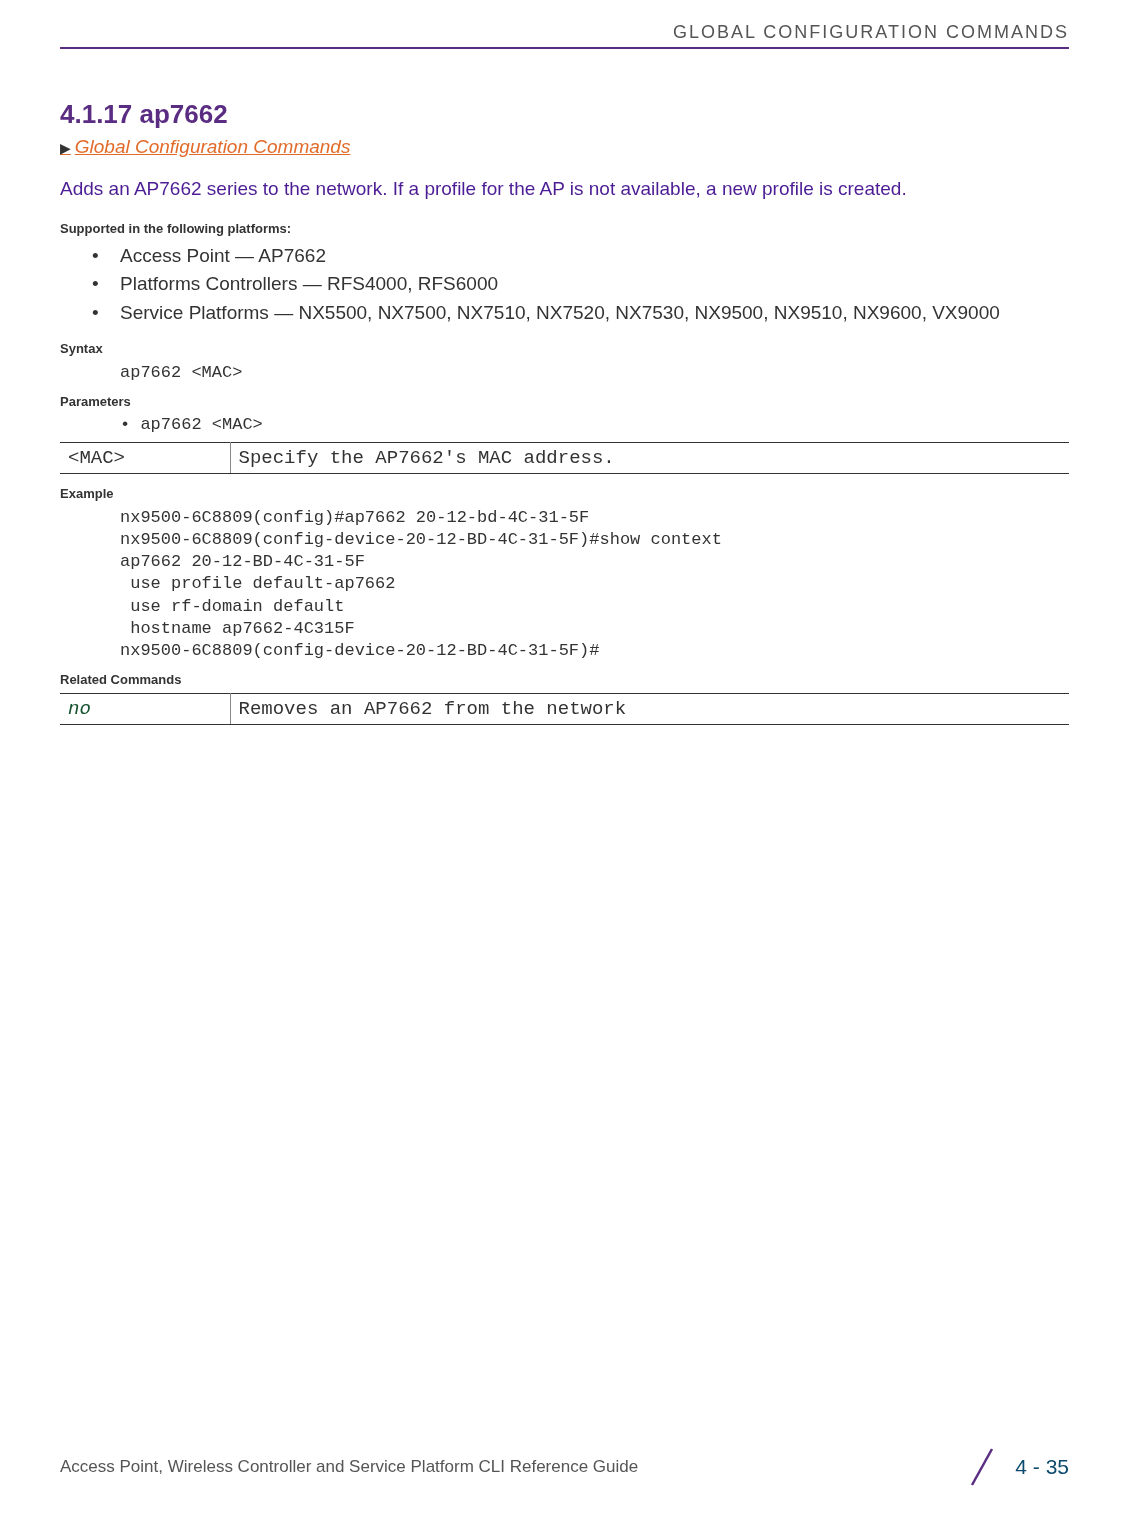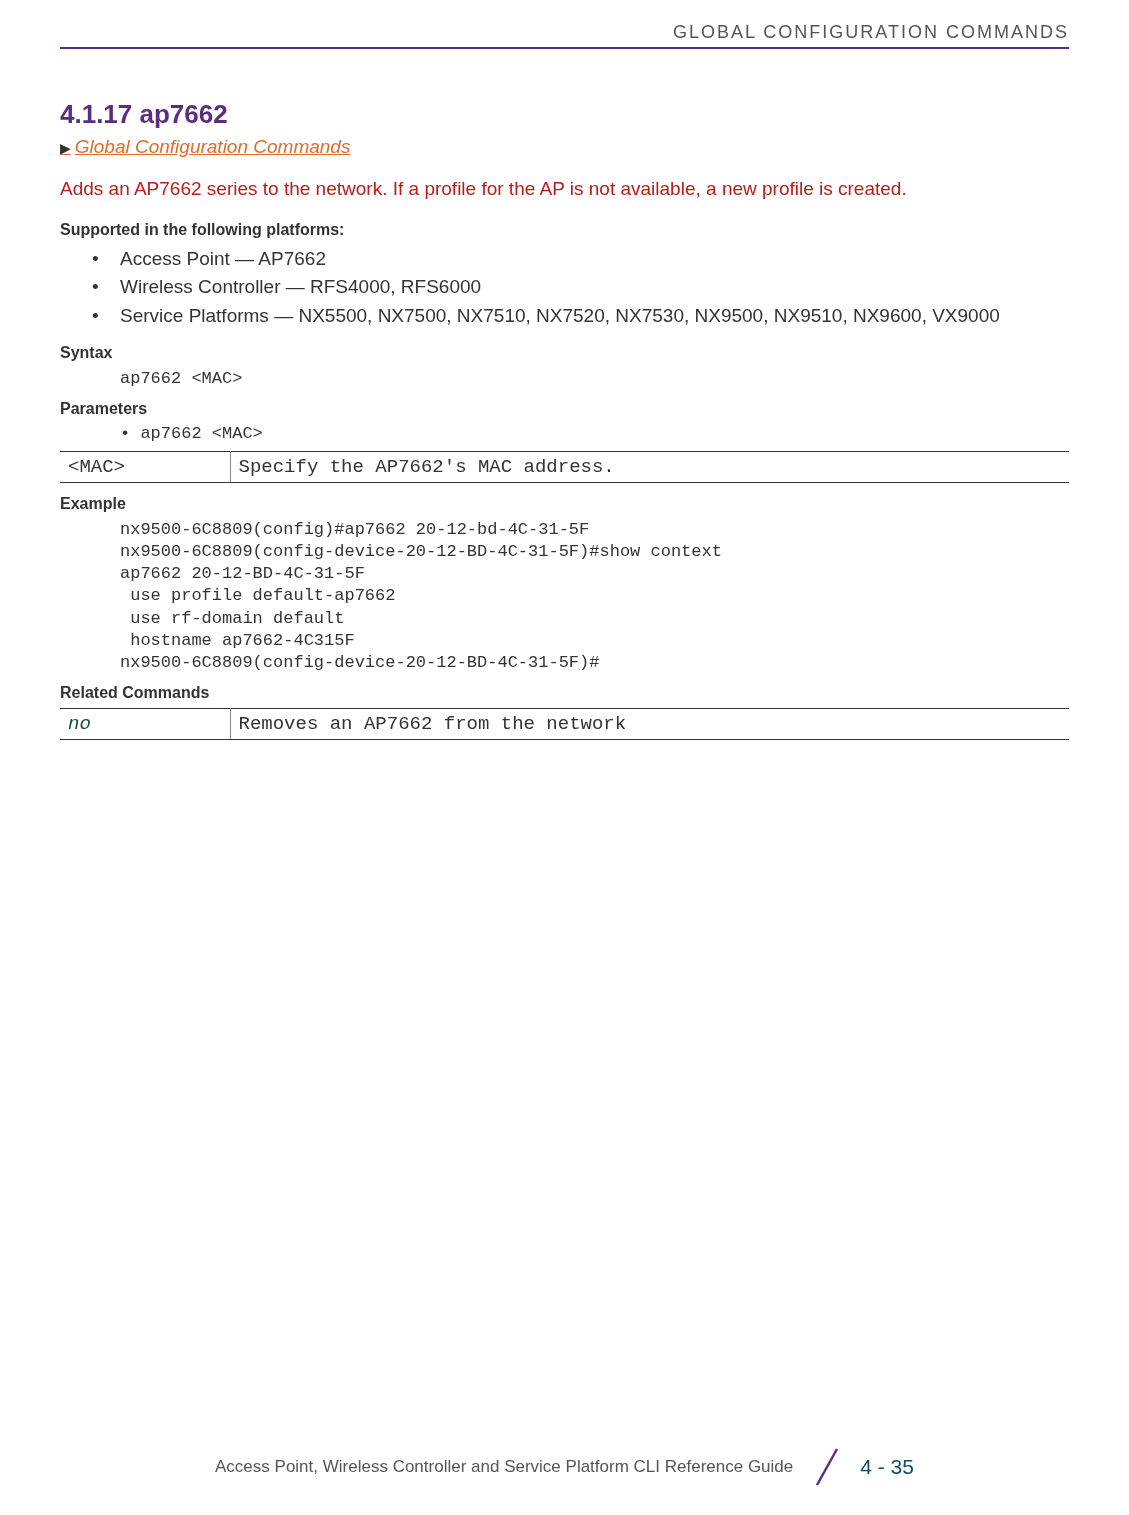--- a/index.html
+++ b/index.html
@@ -3,33 +3,33 @@
 <meta charset="utf-8">
 <style>
   * { box-sizing: border-box; margin: 0; padding: 0; }
   html, body { width: 1129px; height: 1515px; background: #fff; font-family: Arial, Helvetica, sans-serif; color: #333; }
   .page { width: 1129px; height: 1515px; position: relative; padding: 16px 60px; }
   .top-header { text-align: right; font-size: 18px; letter-spacing: 2px; color: #555; padding-top: 6px; padding-bottom: 4px; }
   .hr-purple { border: none; border-top: 2px solid #5a2d82; margin-bottom: 50px; }
   .section-title { color: #5a2d82; font-weight: bold; font-size: 26px; margin-bottom: 6px; }
   .breadcrumb { color: #e26b2a; font-style: italic; font-size: 19px; margin-bottom: 18px; text-decoration: underline; }
   .breadcrumb .arrow { font-style: normal; font-size: 14px; margin-right: 4px; color: #333; }
-  .intro { font-size: 19px; color: #b91c1c; margin-bottom: 18px; line-height: 1.4; }
-  .subhead { font-weight: bold; font-size: 16px; margin-bottom: 6px; }
+  .intro { font-size: 19px; color: #4c1d95; margin-bottom: 18px; line-height: 1.4; }
+  .subhead { font-weight: bold; font-size: 13px; margin-bottom: 6px; }
   ul.platforms { list-style: none; margin: 0 0 14px 0; }
   ul.platforms li { font-size: 19px; color: #333; line-height: 1.5; padding-left: 60px; position: relative; }
   ul.platforms li::before { content: "•"; position: absolute; left: 32px; color: #333; }
   .code-block { font-family: "Courier New", monospace; font-size: 17px; white-space: pre; margin-left: 60px; margin-bottom: 10px; line-height: 1.3; color: #333; }
   .param-line { font-family: "Courier New", monospace; font-size: 17px; margin-left: 60px; margin-bottom: 8px; }
   .param-line::before { content: "• "; }
   table.ptable { width: 100%; border-collapse: collapse; margin-bottom: 12px; font-size: 19px; }
   table.ptable td { border-top: 1.5px solid #333; border-bottom: 1.5px solid #333; padding: 4px 8px; vertical-align: top; font-family: Liberation Mono, monospace; }
   table.ptable td.col1 { width: 170px; border-right: 1px solid #888; }
   table.ptable td.orange { color: #14532d; font-style: italic; }
-  .footer { position: absolute; bottom: 28px; left: 60px; right: 60px; display: flex; align-items: center; justify-content: center; font-size: 17px; color: #555; gap: 19px; }
+  .footer { position: absolute; bottom: 28px; left: 60px; right: 60px; display: flex; align-items: center; justify-content: space-between; font-size: 17px; color: #555; gap: 19px; }
   .footer-slash { width: 30px; height: 40px; Overflow: visible; }
   .footer-slash line { stroke: #5a2d82; stroke-width: 2.5; }
   .footer-right { display: flex; align-items: center; gap: 18px; }
   .page-num { color: #0c4a6e; font-size: 21px; }
 </style>
 </head>
 <body>
 
 <div class="page">
 
@@ -39,21 +39,21 @@
   <div class="section-title">4.1.17 ap7662</div>
   <div class="breadcrumb">
     <span class="arrow">▶</span><span>Global Configuration Commands</span>
   </div>
 
   <div class="intro">Adds an AP7662 series to the network. If a profile for the AP is not available, a new profile is created.</div>
 
   <div class="subhead">Supported in the following platforms:</div>
   <ul class="platforms">
     <li>Access Point — AP7662</li>
-    <li>Wireless Controller — RFS4000, RFS6000</li>
+    <li>Platforms Controllers — RFS4000, RFS6000</li>
     <li>Service Platforms — NX5500, NX7500, NX7510, NX7520, NX7530, NX9500, NX9510, NX9600, VX9000</li>
   </ul>
 
   <div class="subhead">Syntax</div>
   <div class="code-block">ap7662 &lt;MAC&gt;</div>
 
   <div class="subhead">Parameters</div>
   <div class="param-line">ap7662 &lt;MAC&gt;</div>
 
   <table class="ptable">

